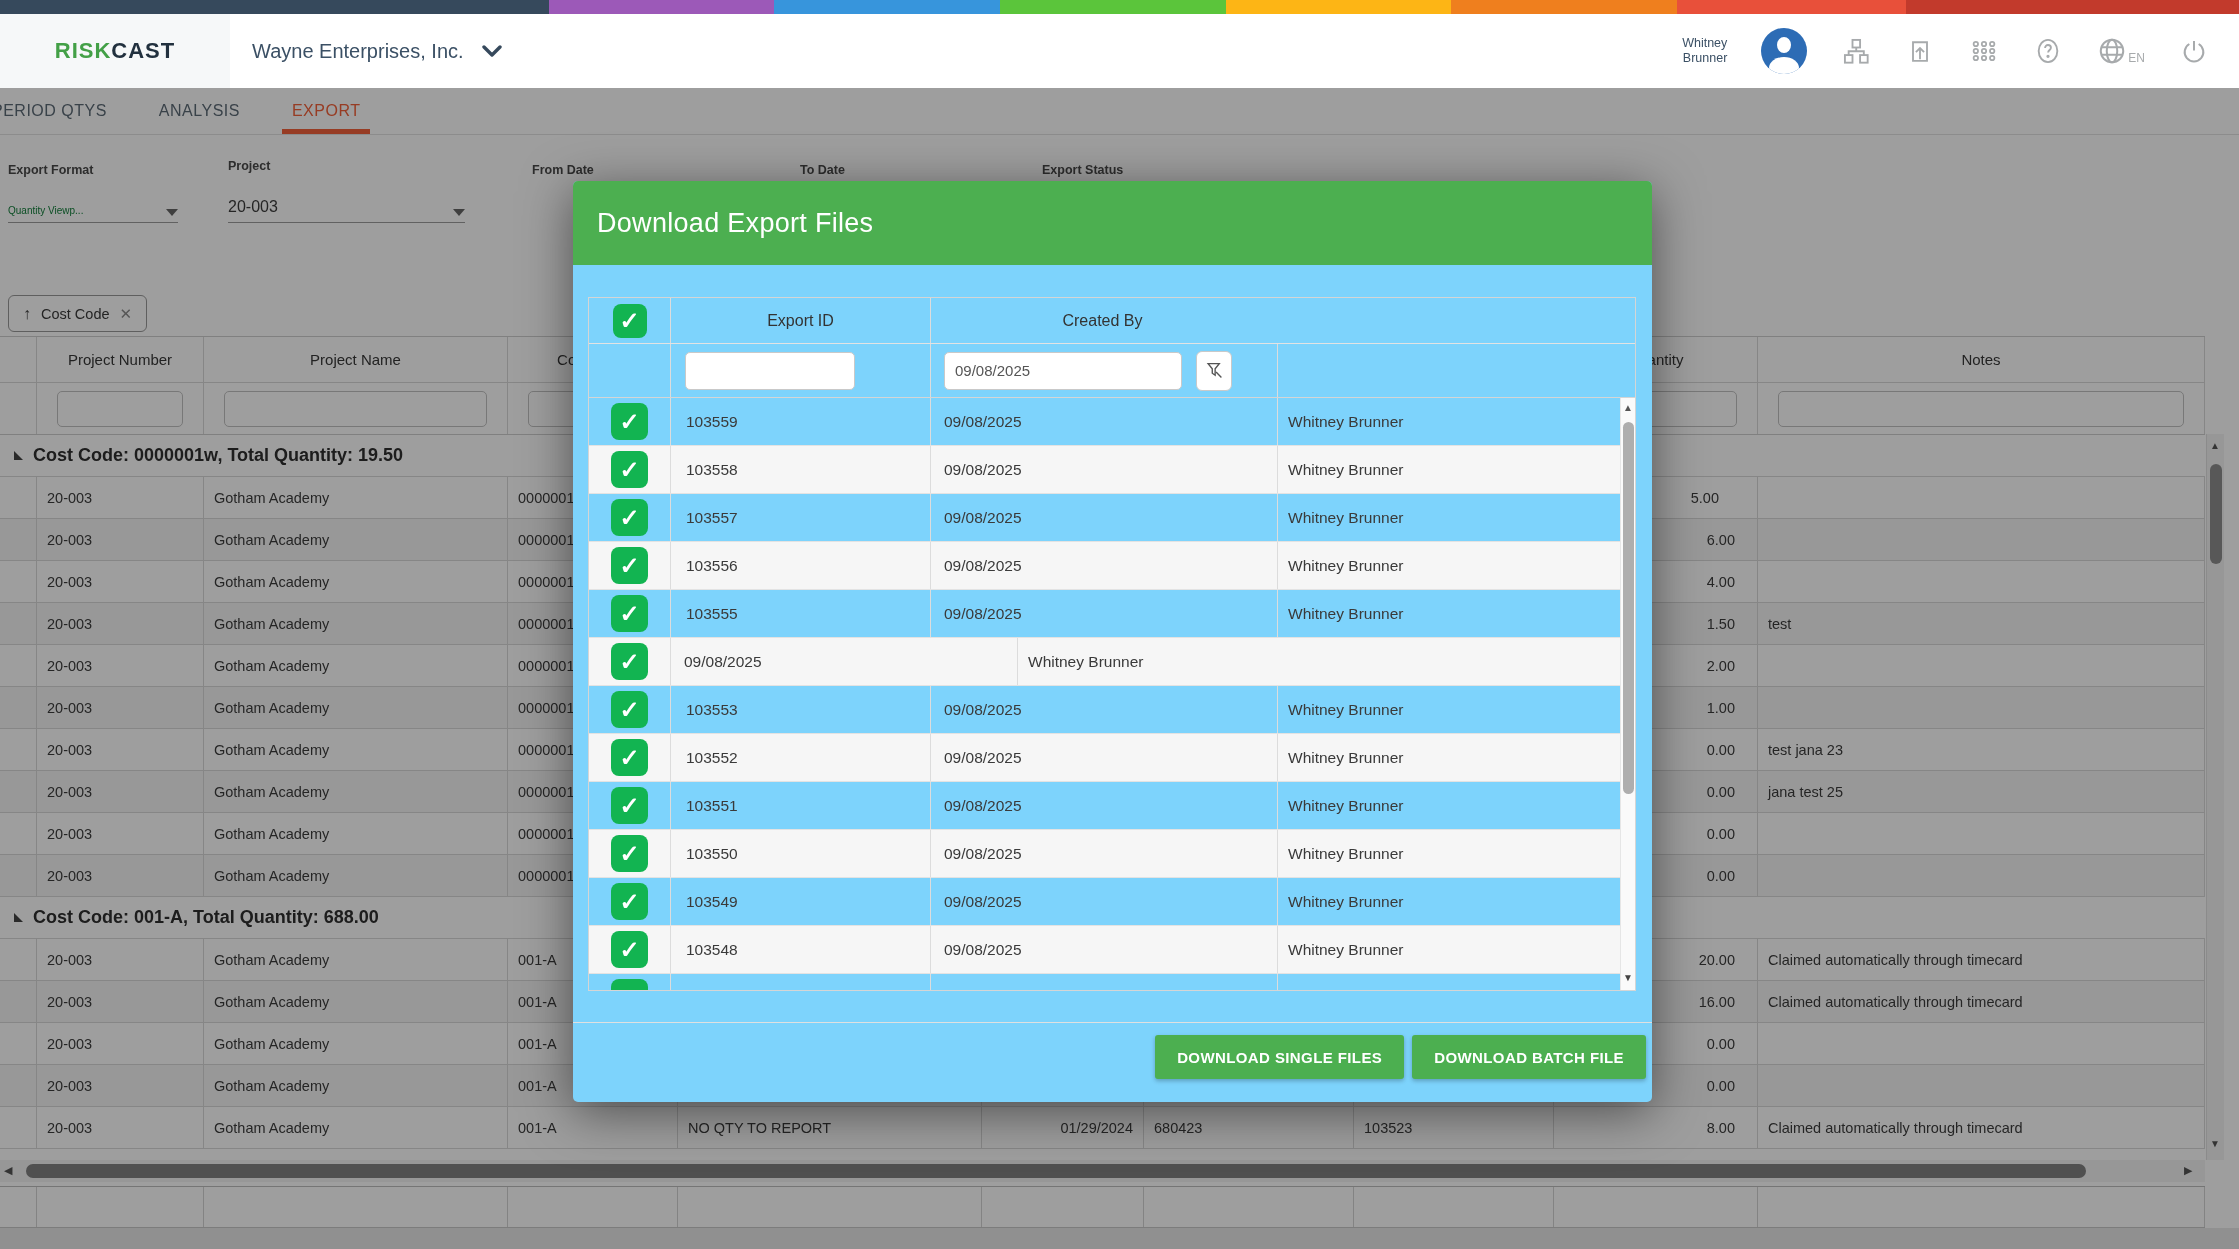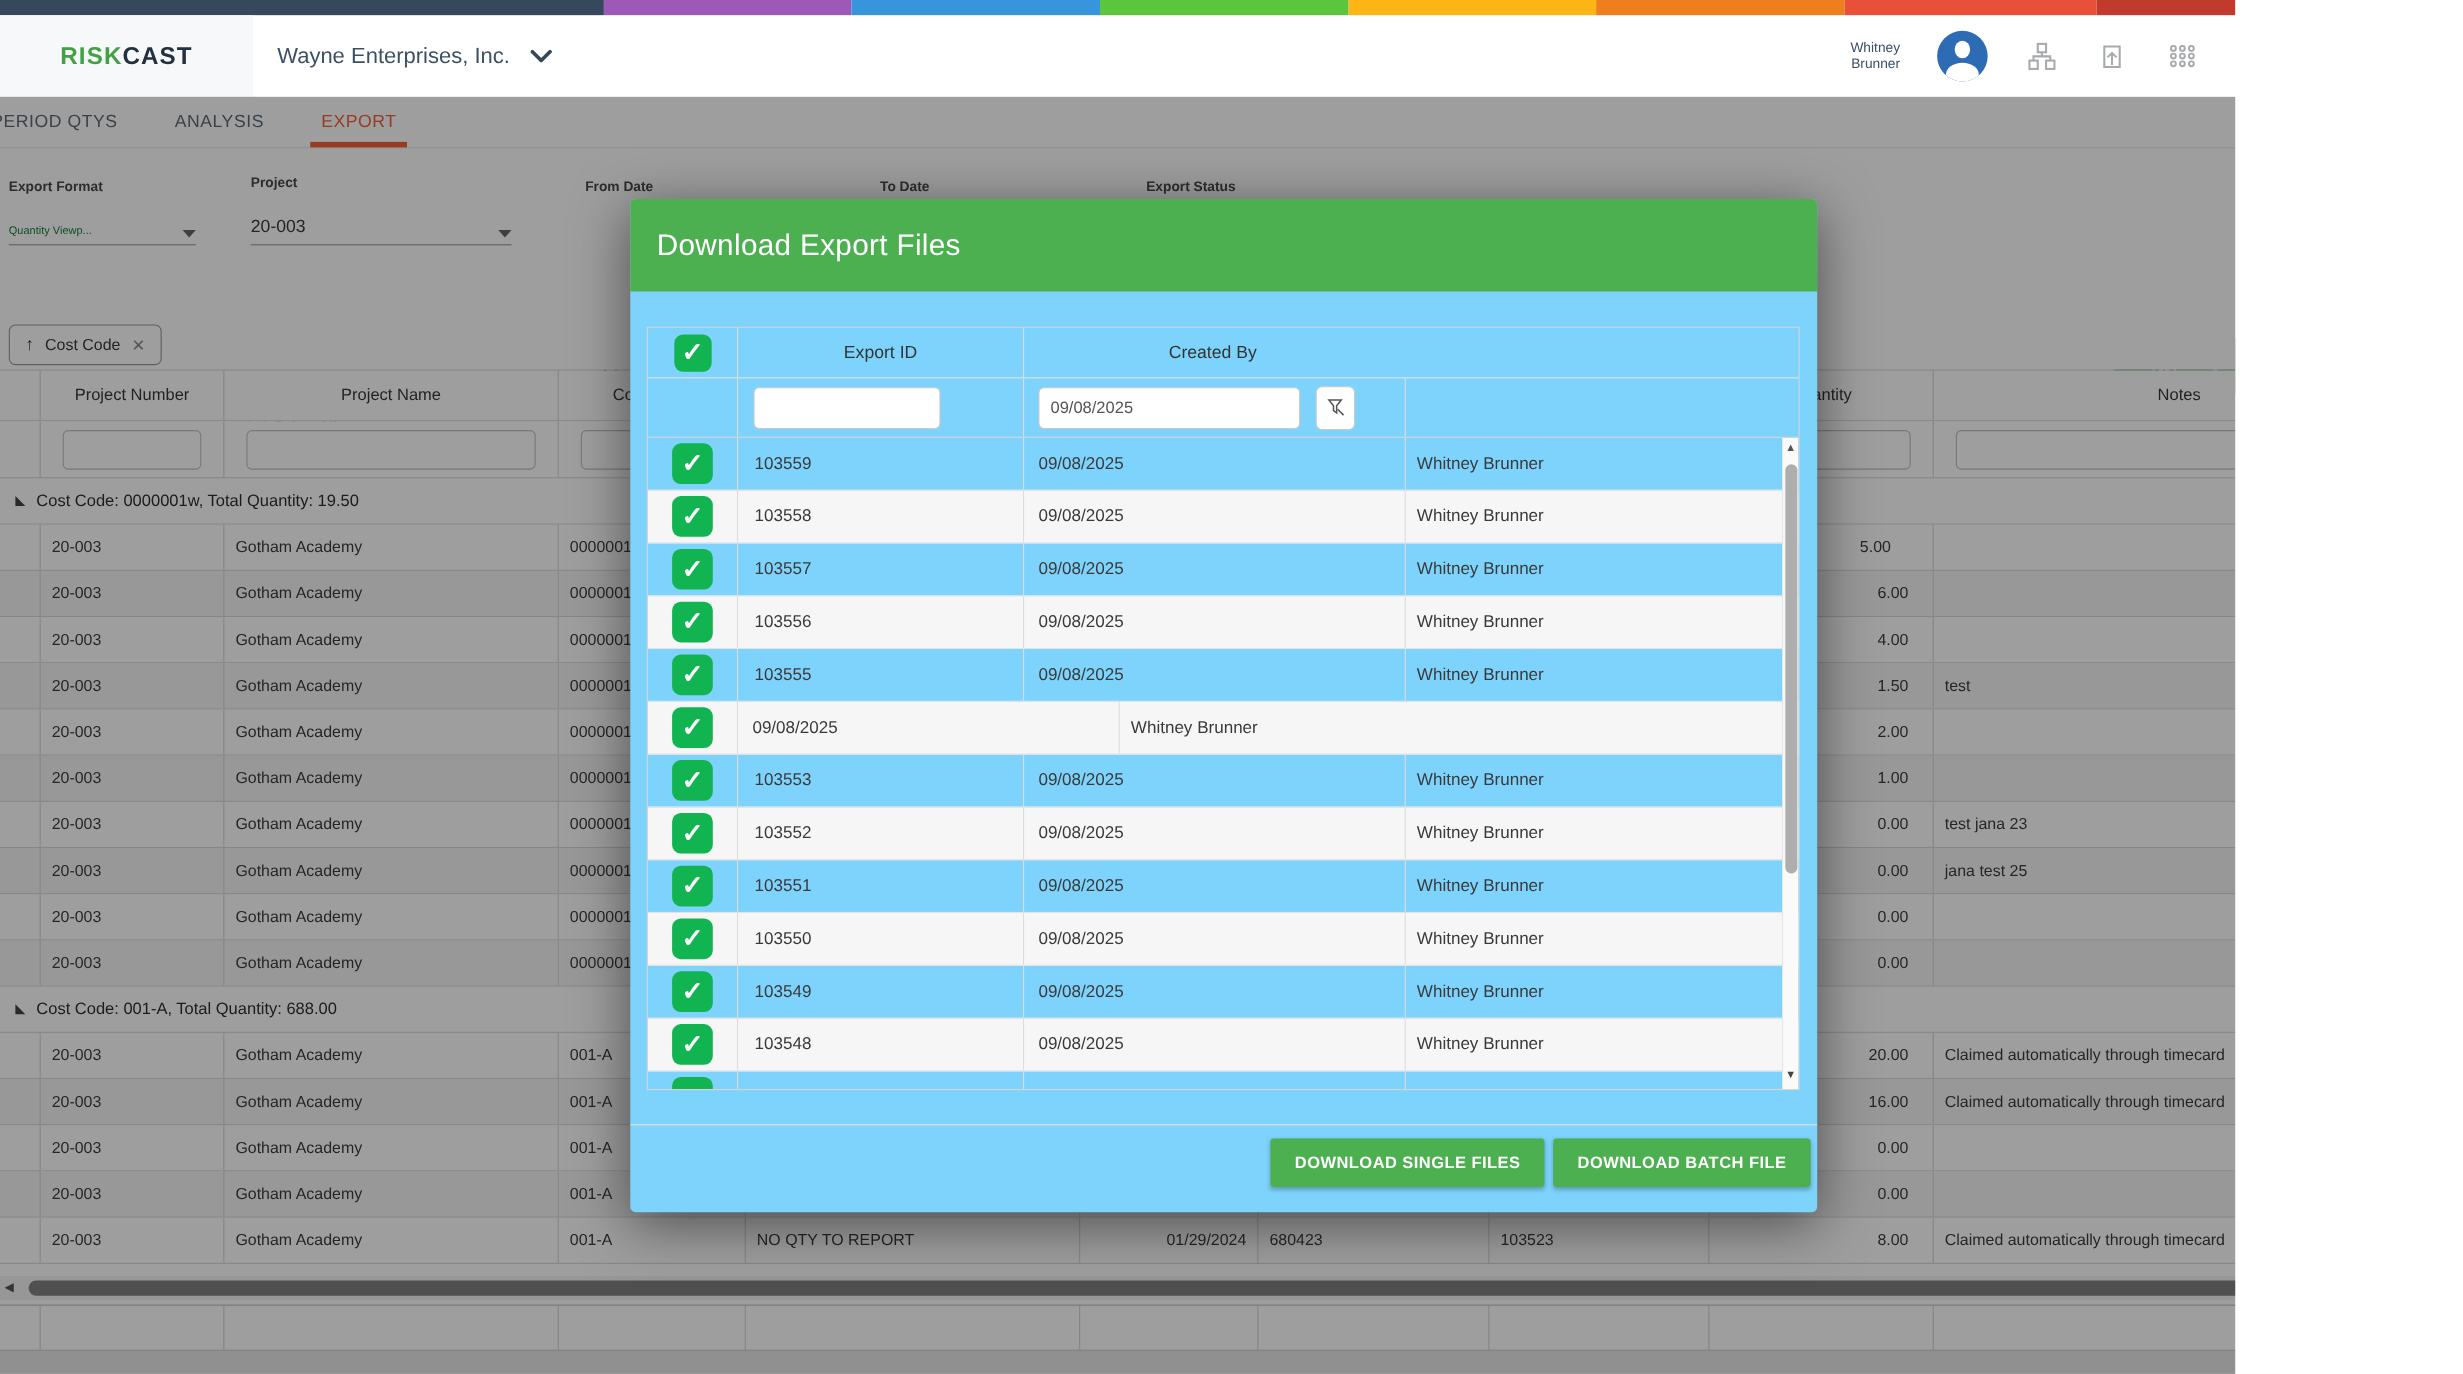--- a/index.html
+++ b/index.html
@@ -1,17 +1,17 @@
 <!DOCTYPE html>
 <html style="--brand-green: #43a047; --modal-green: #4caf50; --button-green: #4caf50; --checkbox-green: #12b451; --accent-orange: #f4623a; --avatar-blue: #2d6cb5;"><head>
 <meta charset="utf-8">
 <style>
 *{margin:0;padding:0;box-sizing:border-box}
 html,body{width:2239px;height:1249px;overflow:hidden;background:#fff;font-family:"Liberation Sans",sans-serif}
-#app{position:absolute;width:2032px;height:1249px;overflow:hidden}
+#app{position:absolute;width:2239px;height:1249px;overflow:hidden}
 
 #rainbow{position:absolute;top:0;left:0;width:2239px;height:14px;display:flex}
 #rainbow div{height:14px}
 
 #header{position:absolute;top:14px;left:0;width:2239px;height:74px;background:#fff}
 #logoBlock{position:absolute;left:0;top:0;width:230px;height:74px;background:#f6f8f9;display:flex;align-items:center;justify-content:center}
 #logoBlock .logo{font-size:22px;font-weight:bold;letter-spacing:1px}
 #logoBlock .risk{color:var(--brand-green,#43a047)}
 #logoBlock .cast{color:#22313f}
 #company{position:absolute;left:252px;top:0;height:74px;display:flex;align-items:center;gap:18px;cursor:pointer}
@@ -53,21 +53,21 @@
 
 #bgGrid{position:absolute;top:336px;left:0;width:2205px;border-top:1px solid #cfcfcf}
 .grow{display:flex;border-bottom:1px solid #d8d8d8;background:#fff}
 .gcell{border-right:1px solid #d8d8d8;display:flex;align-items:center;font-size:14.5px;color:#3d3d3d;overflow:hidden;white-space:nowrap;padding:0 10px}
 .ghead .gcell{justify-content:center;font-size:15px;color:#383838;padding:0 2px}
 .ghead{height:46px}
 .gfilter{height:52px;border-bottom:1px solid #cfcfcf}
 .gfilter .gcell{justify-content:center}
 .finput{height:36px;width:calc(100% - 20px);border:1px solid #c2c2c2;border-radius:5px;background:#fff}
 .gdata{height:42px}
-.ggroup{height:42px;display:flex;align-items:center;gap:10px;padding-left:14px;font-size:15px;font-weight:normal;color:#2f2f2f;background:#fff;border-bottom:1px solid #d8d8d8}
+.ggroup{height:42px;display:flex;align-items:center;gap:10px;padding-left:14px;font-size:18px;font-weight:bold;color:#2f2f2f;background:#fff;border-bottom:1px solid #d8d8d8}
 .gtri{width:0;height:0;border-bottom:9px solid #444;border-right:9px solid transparent}
 .al-r{justify-content:flex-end}
 
 #vscroll{position:absolute;left:2206px;top:434px;width:18px;height:726px;background:#f4f4f4;border-left:1px solid #e0e0e0}
 #vscroll .thumb{position:absolute;left:3px;top:30px;width:12px;height:100px;background:#8f8f8f;border-radius:6px}
 .sArrow{position:absolute;font-size:10px;color:#555;left:3px}
 #hscroll{position:absolute;left:0;top:1160px;width:2205px;height:22px;background:#f4f4f4}
 #hscroll .thumb{position:absolute;left:26px;top:4px;width:2060px;height:14px;background:#818181;border-radius:7px}
 #hscroll .la{position:absolute;left:4px;top:4px;font-size:11px;color:#555}
 #hscroll .ra{position:absolute;left:2184px;top:4px;font-size:11px;color:#555}

